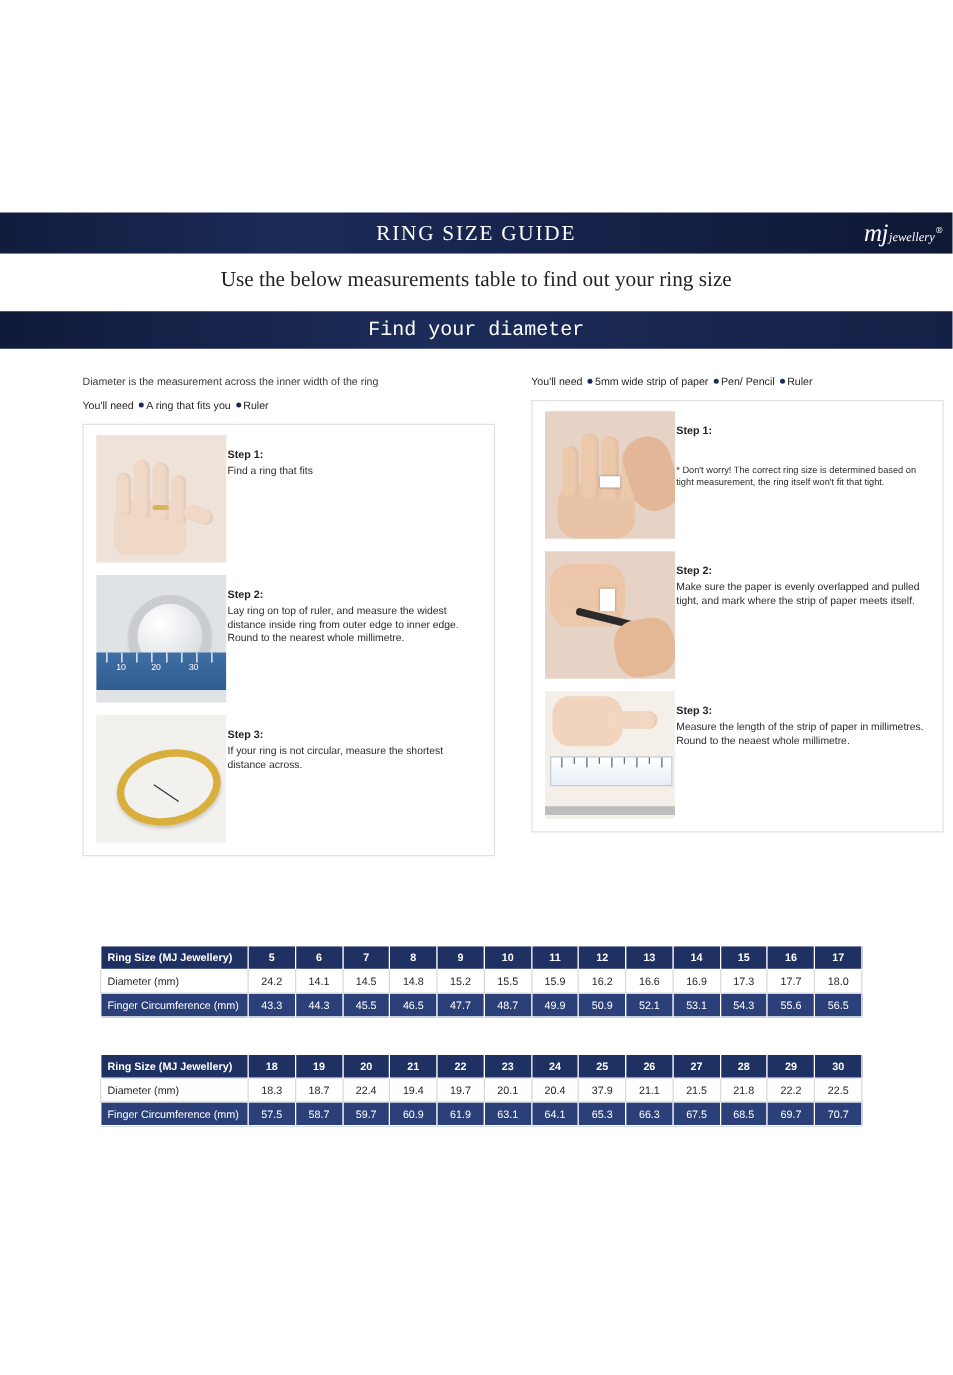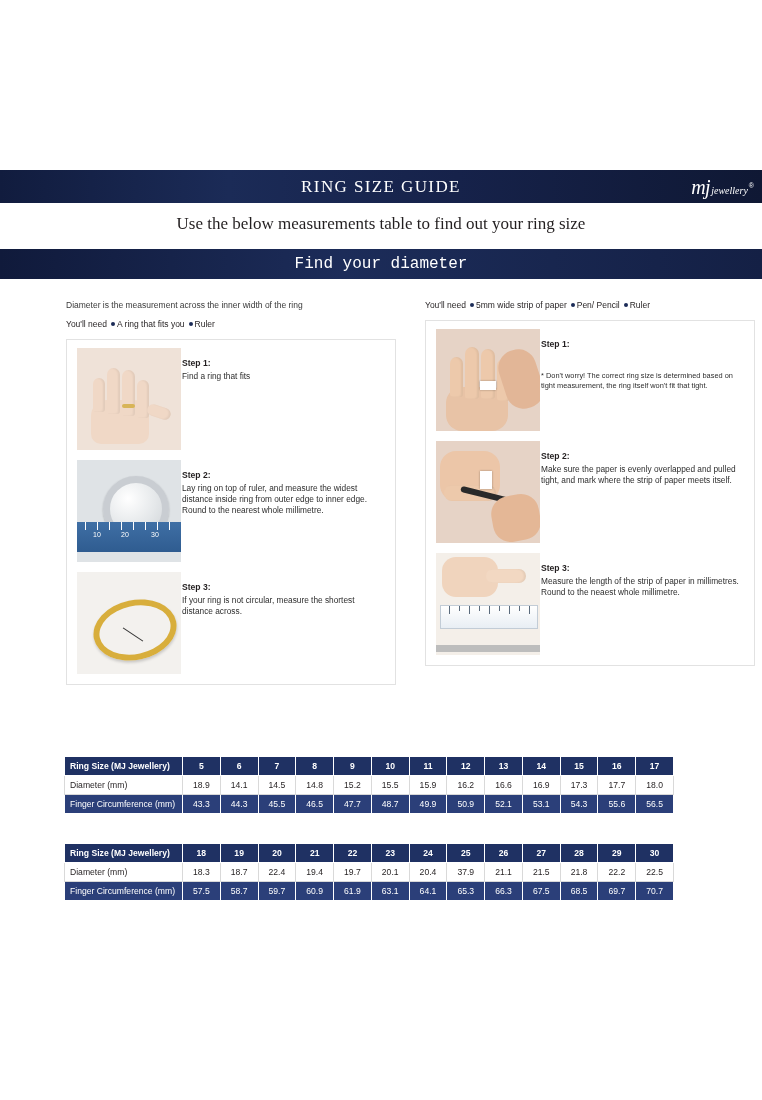--- a/index.html
+++ b/index.html
@@ -276,21 +276,21 @@
     background: #5b6b7c;
   }
   .grey-bar {
     position: absolute;
     background: #bdbdbd;
   }
 
   
   .table-wrap {
     position: absolute;
-    left: 64px;
+    left: 80px;
     width: 610px;
   }
   .t1 { top: 756px; }
   .t2 { top: 843px; }
 
   table.size-table {
     border-collapse: collapse;
     width: 610px;
     table-layout: fixed;
   }
@@ -500,21 +500,21 @@
           <td>11</td>
           <td>12</td>
           <td>13</td>
           <td>14</td>
           <td>15</td>
           <td>16</td>
           <td>17</td>
         </tr>
         <tr class="row-dia">
           <td class="label">Diameter (mm)</td>
-          <td>18.9</td>
+          <td>24.2</td>
           <td>14.1</td>
           <td>14.5</td>
           <td>14.8</td>
           <td>15.2</td>
           <td>15.5</td>
           <td>15.9</td>
           <td>16.2</td>
           <td>16.6</td>
           <td>16.9</td>
           <td>17.3</td>

